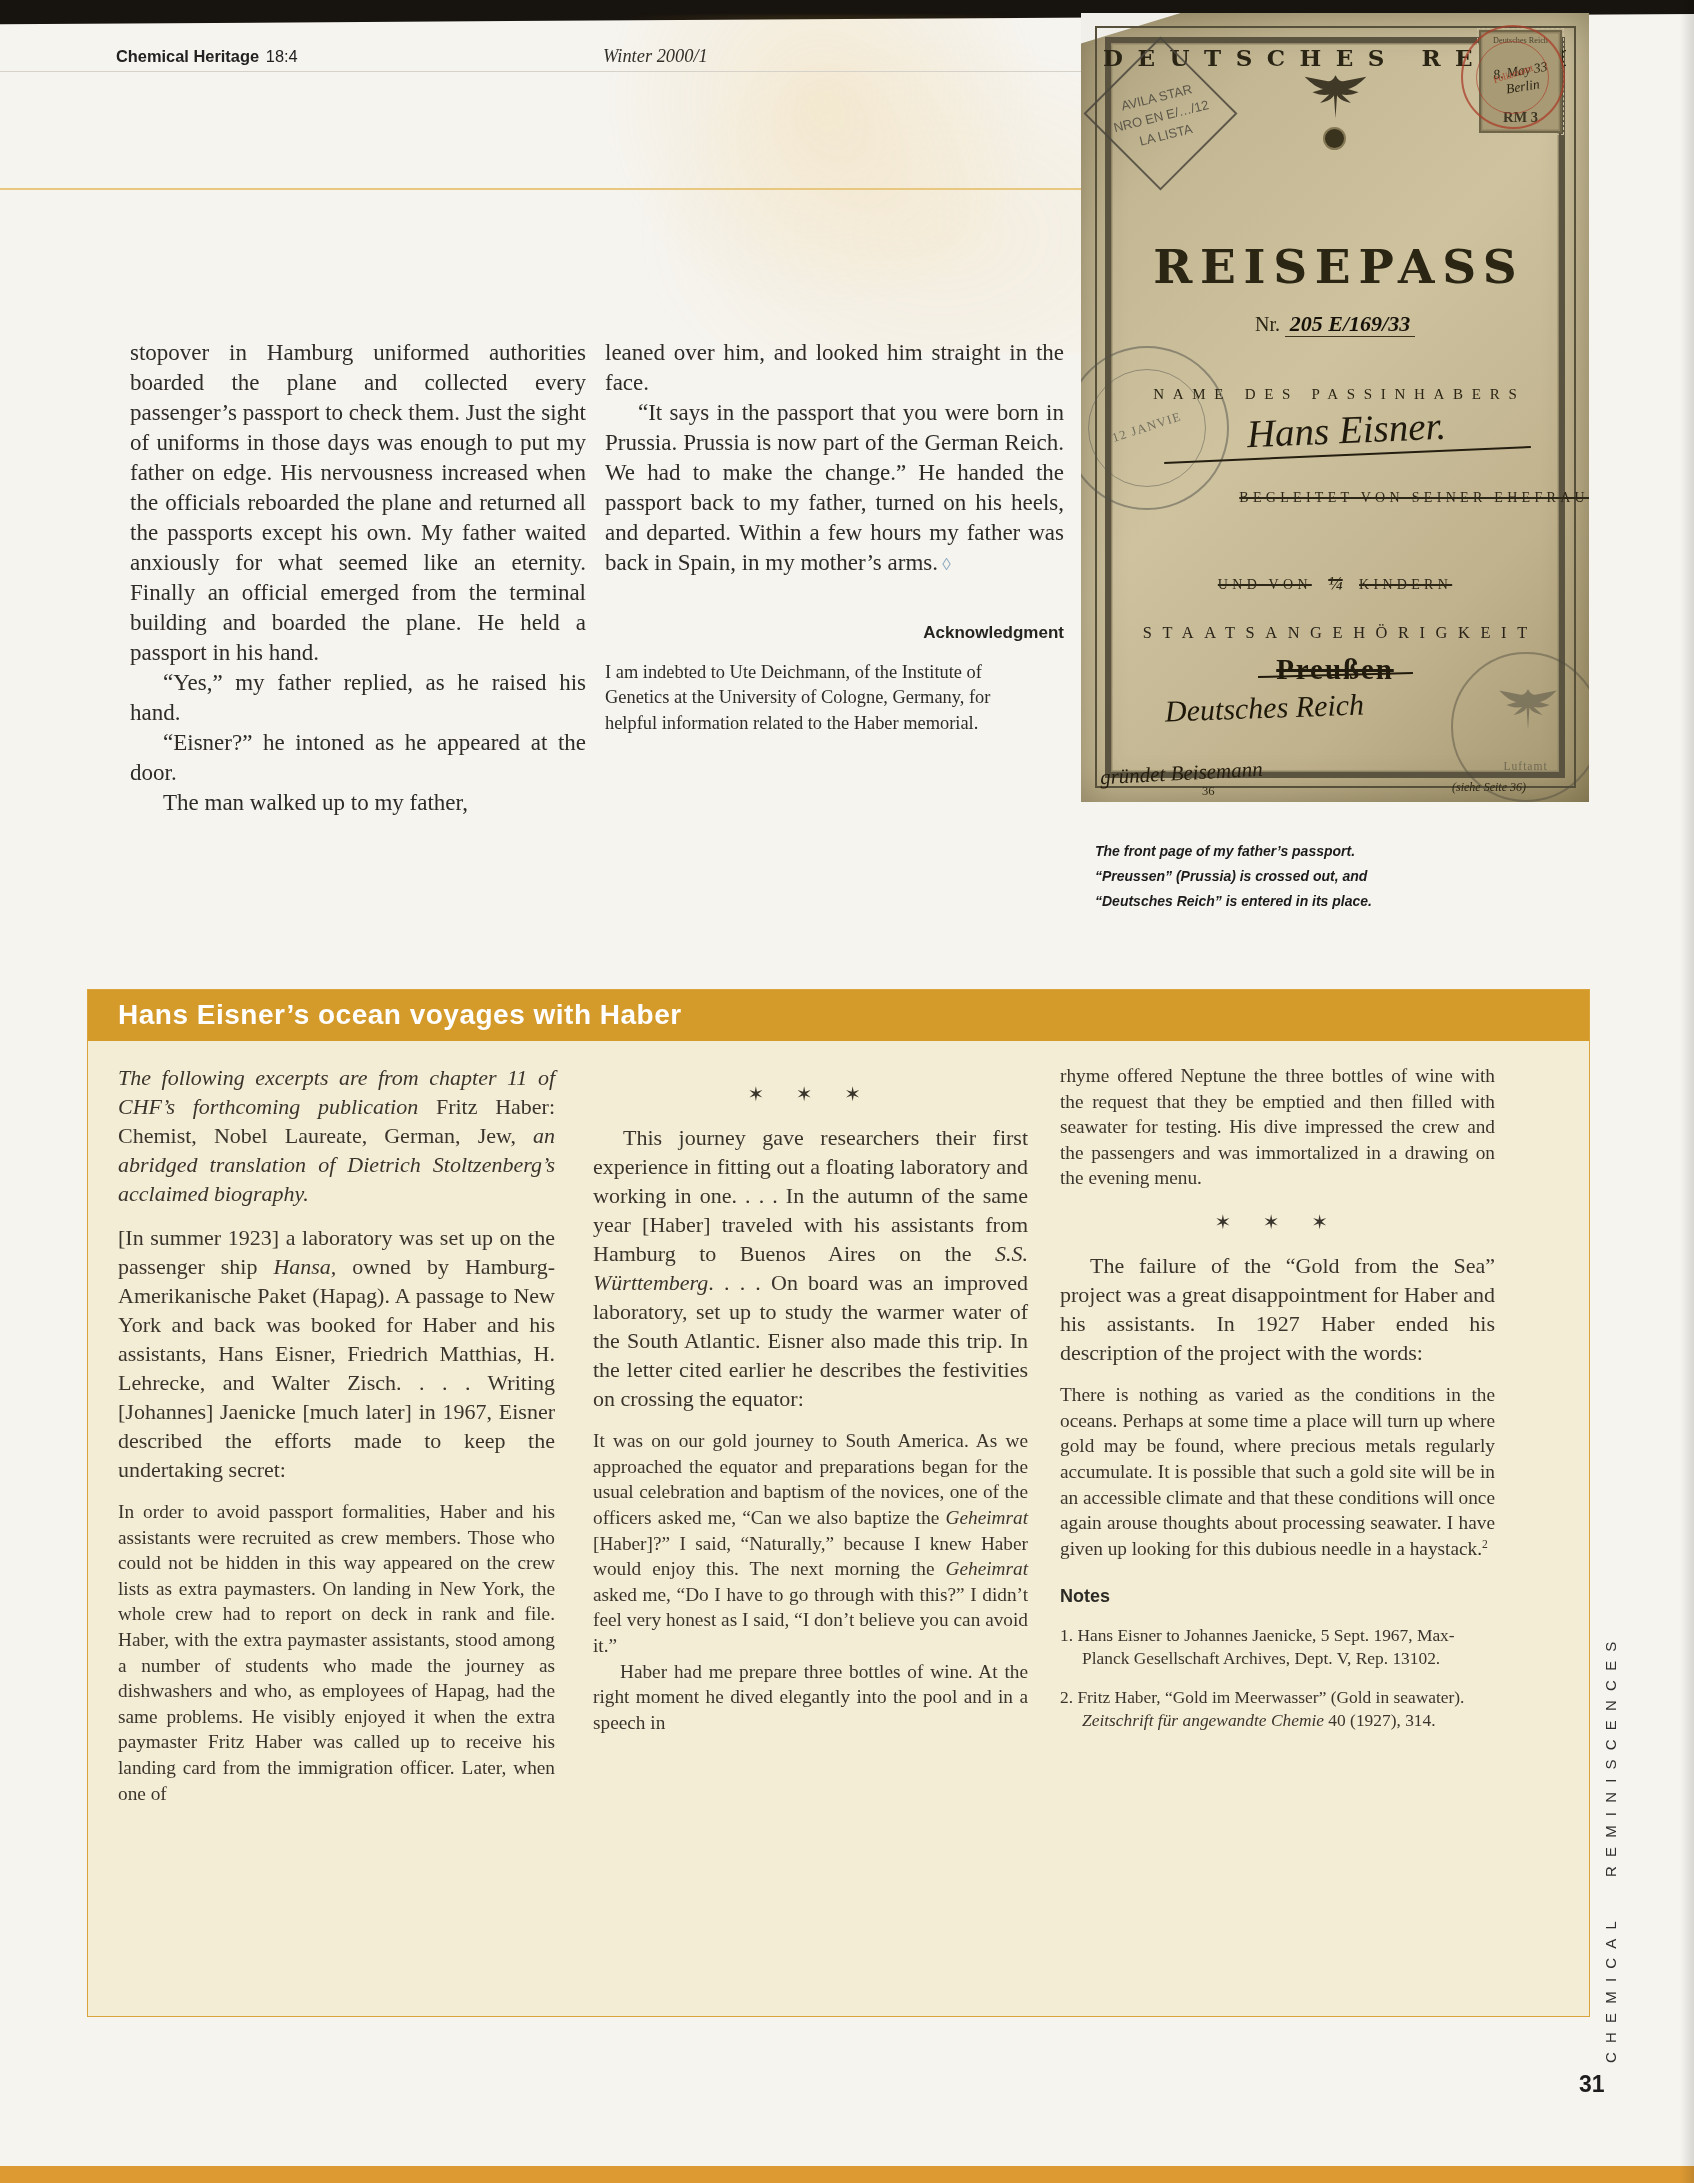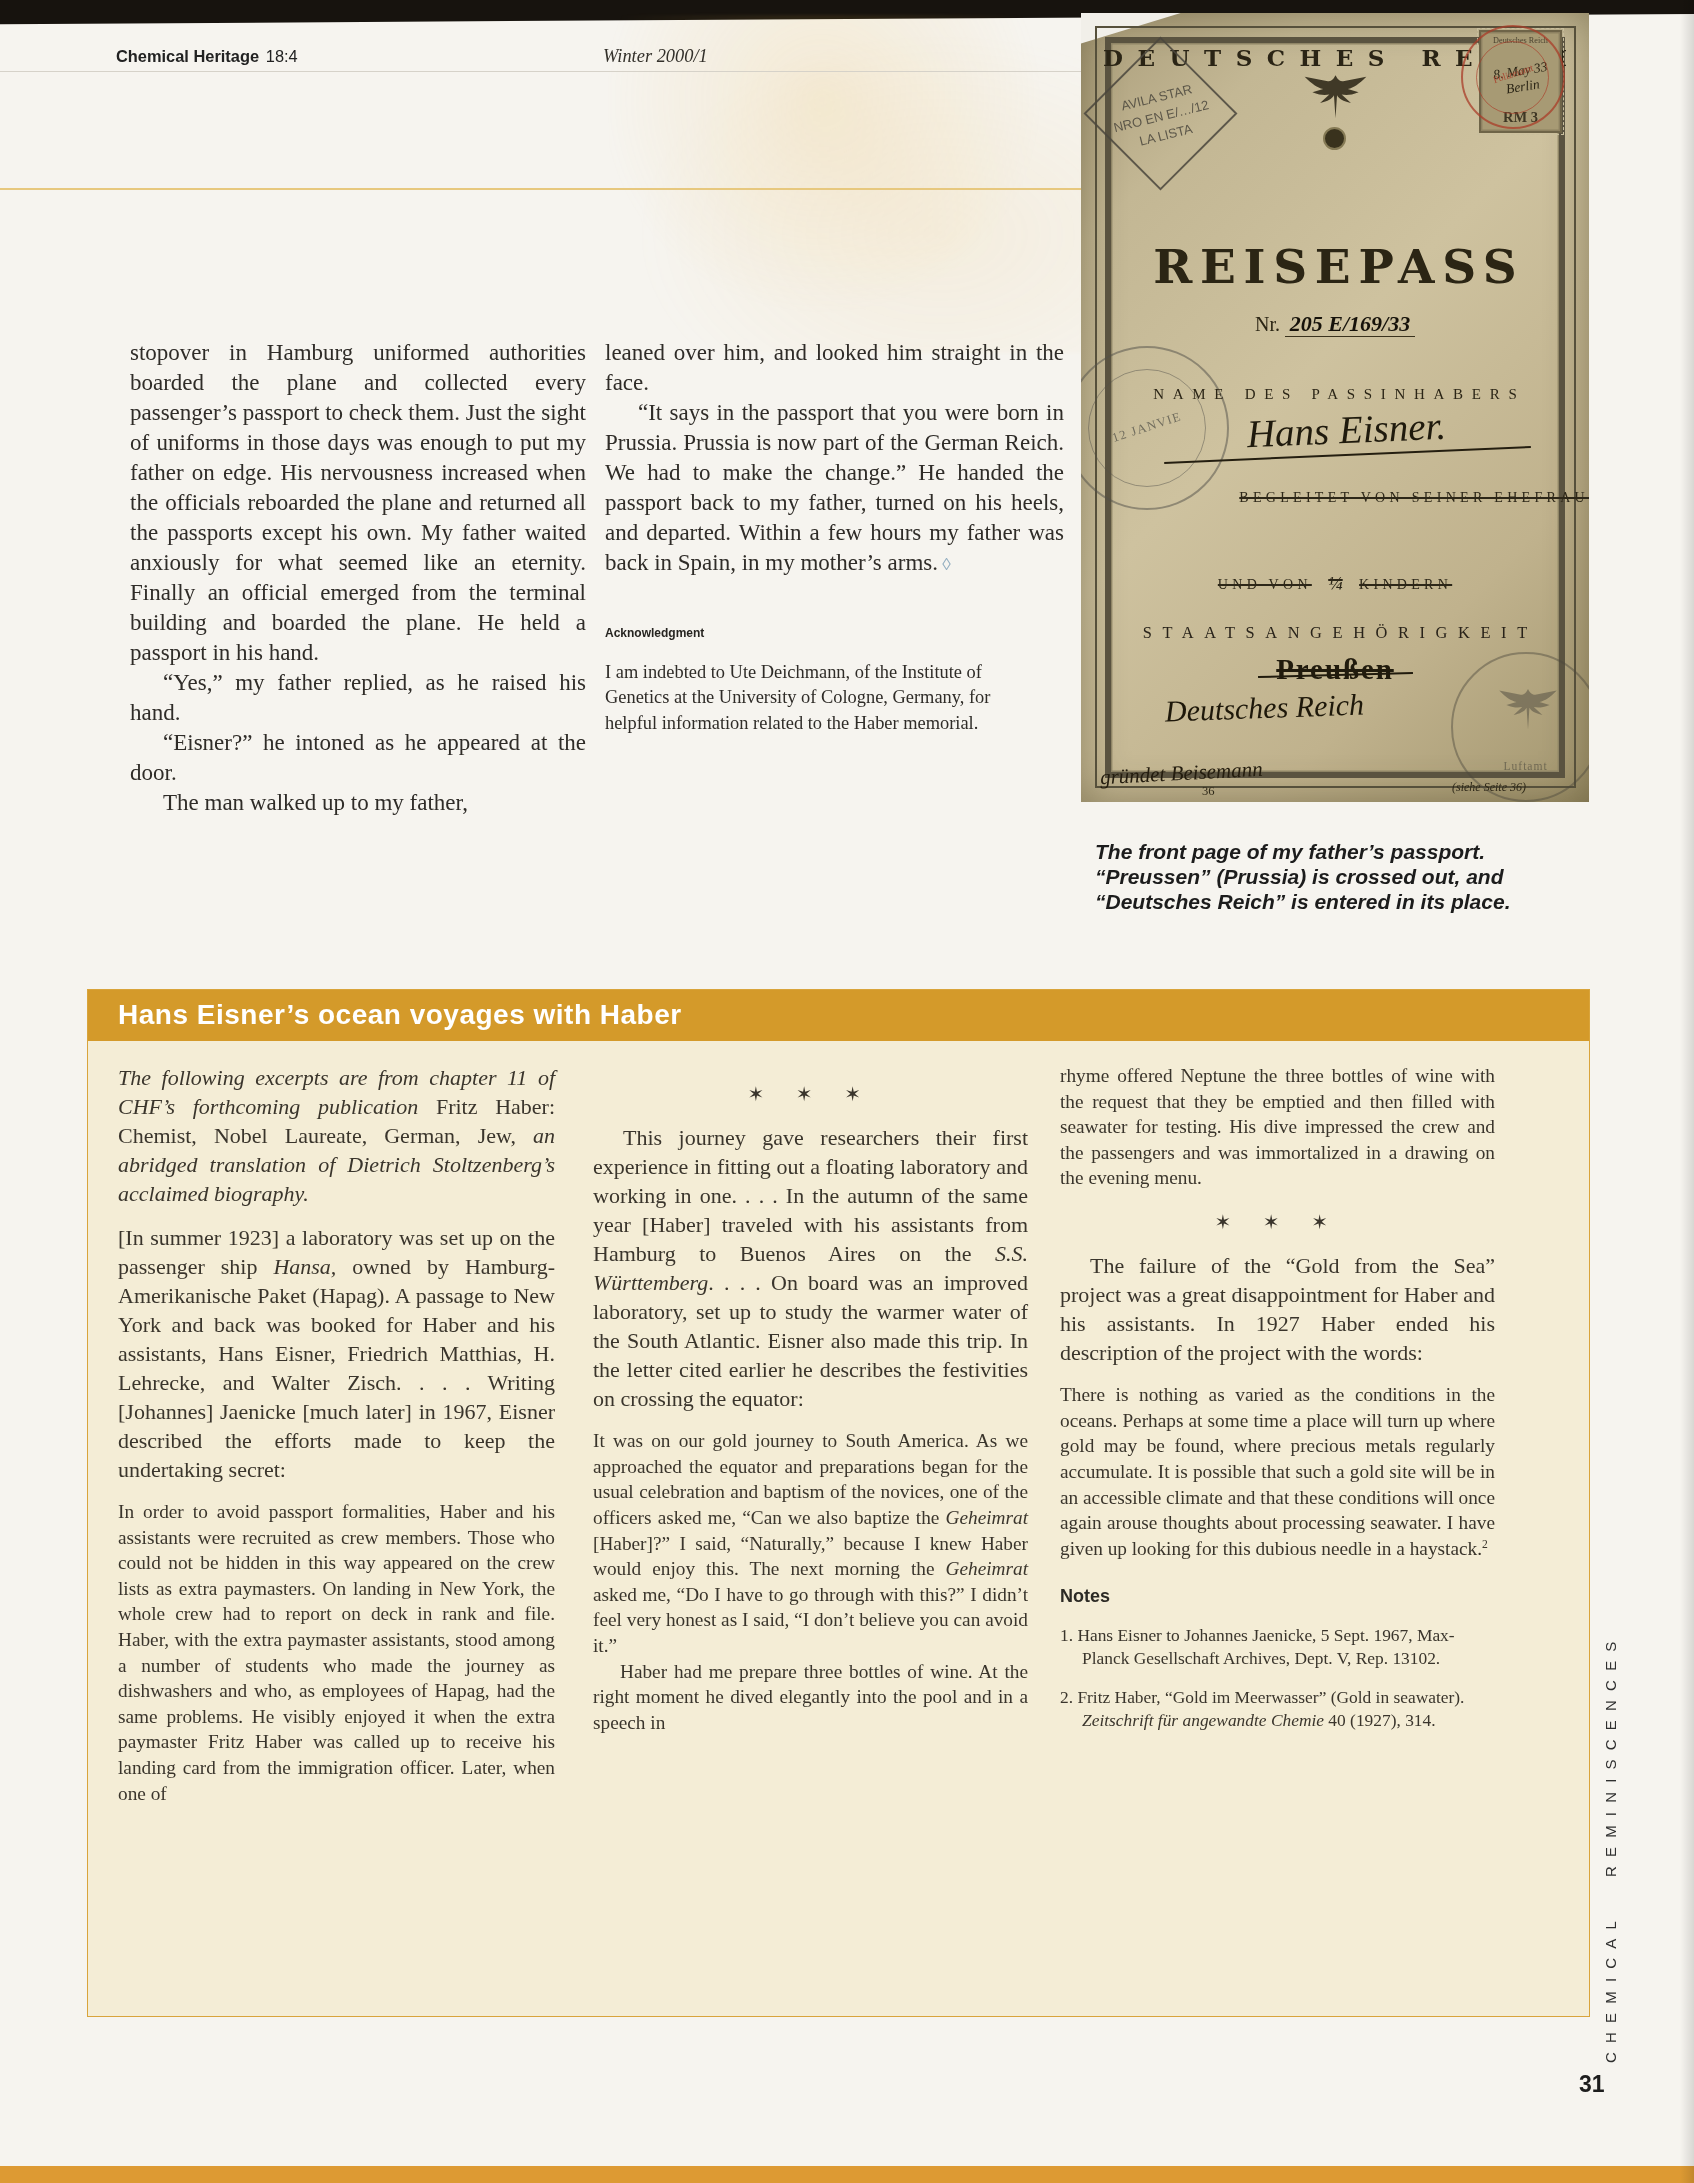--- a/index.html
+++ b/index.html
@@ -27,21 +27,21 @@
     filter:blur(1.4px);}
 
   
   .art{line-height:30px;font-size:23px;text-align:justify;}
   .art-col1{top:338px;left:116px;width:456px;margin-left:14px;}
   .art-col2{top:338px;left:605px;width:459px;}
   .art .para{margin:0;}
   .art .para.indent{text-indent:33px;}
   .endmark{color:#93aec0;font-size:0.75em;}
   .ack{margin-top:38px;text-align:left;}
-  .ack-head{font-family:"Liberation Sans","DejaVu Sans",sans-serif;font-weight:bold;font-size:12px;color:#262420;margin-bottom:11.6px;}
+  .ack-head{font-family:"Liberation Sans","DejaVu Sans",sans-serif;font-weight:bold;font-size:17px;color:#262420;margin-bottom:11.6px;text-align:right;}
   .ack-body{font-size:18.4px;line-height:25.6px;margin:0;width:435px;}
 
   
   .box{top:989px;left:87px;width:1503px;height:1028px;background:#f4edd6;border:1.4px solid #d9a43b;box-sizing:border-box;}
   .box-header{position:absolute;top:0;left:0;width:100%;height:51px;background:#d49a2a;}
   .box-title{position:absolute;left:30px;top:0;height:51px;line-height:49px;color:#ffffff;
      font-family:"Liberation Sans","DejaVu Sans",sans-serif;font-weight:bold;font-size:28px;letter-spacing:0.5px;}
   .bx{position:absolute;text-align:justify;color:#3a352c;}
   .bx-c1{left:30px;top:73px;width:437px;}
   .bx-c2{left:505px;top:73px;width:435px;}
@@ -113,21 +113,21 @@
   .stamp-round-big .txt{position:absolute;top:72px;left:0;width:100%;text-align:center;font-size:12.6px;
      color:rgba(70,70,64,0.8);transform:rotate(-18deg);letter-spacing:1.4px;}
   .stamp-eagle-br{position:absolute;top:639px;right:-11.6px;width:150px;height:150px;border-radius:50%;
      border:2.4px solid rgba(74,71,60,0.55);box-sizing:border-box;opacity:.8;}
   .stamp-eagle-br .txt{position:absolute;bottom:27px;left:0;width:100%;text-align:center;font-size:11.6px;
      color:rgba(74,71,60,0.75);letter-spacing:1px;}
   .stamp-eagle-br svg{position:absolute;top:29px;left:39px;opacity:.6;}
 
   
   .caption{top:839px;left:1095px;width:493px;font-family:"Liberation Sans","DejaVu Sans",sans-serif;
-     font-weight:bold;font-style:italic;font-size:21px;line-height:25px;color:#1c1c1c;}
+     font-weight:bold;font-style:italic;font-size:14px;line-height:25px;color:#1c1c1c;}
 
   
   .side-label{top:2063px;left:1602px;width:589px;transform:rotate(-90deg);transform-origin:0 0;
      font-family:"Liberation Sans","DejaVu Sans",sans-serif;font-size:15px;letter-spacing:9.2px;word-spacing:22px;color:#2f2f2f;}
   .page-num{top:2071px;left:1579px;font-family:"Liberation Sans","DejaVu Sans",sans-serif;
      font-weight:bold;font-size:23px;color:#1d1d1d;}
 
   sup{font-size:0.6em;line-height:0;}
 </style>
 </head>

